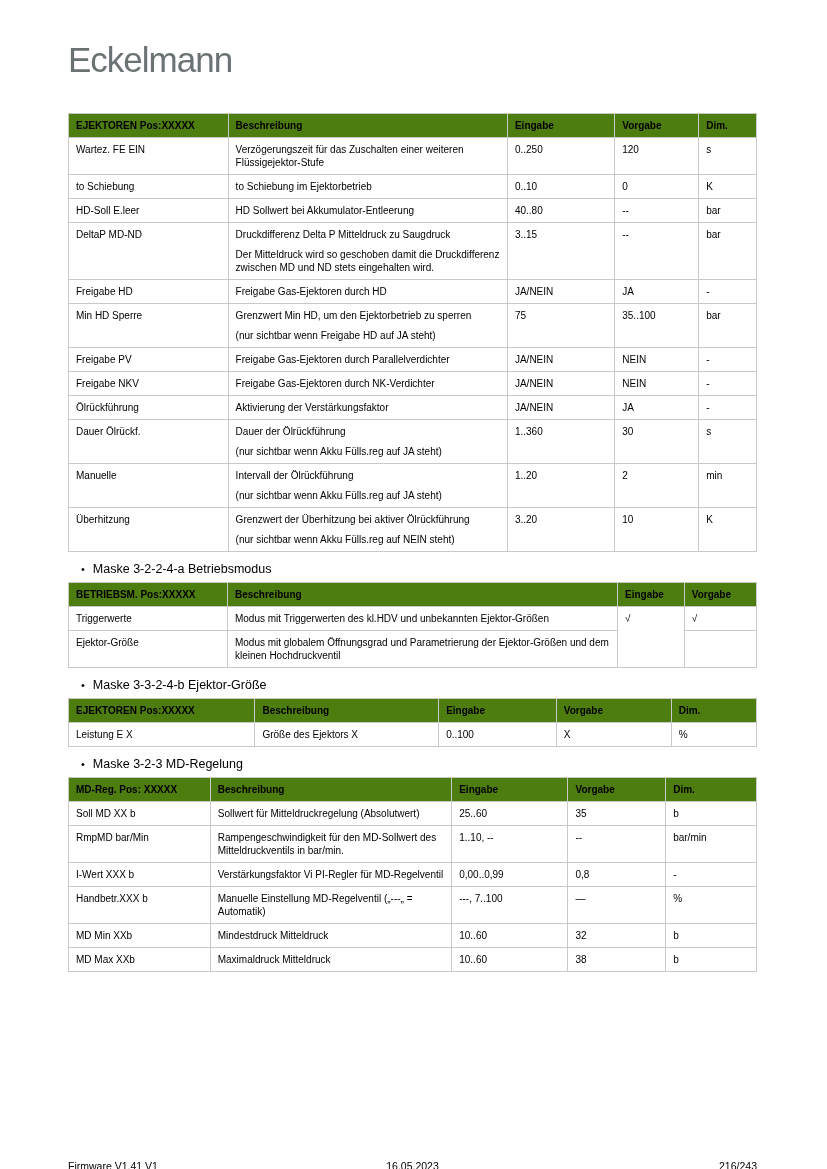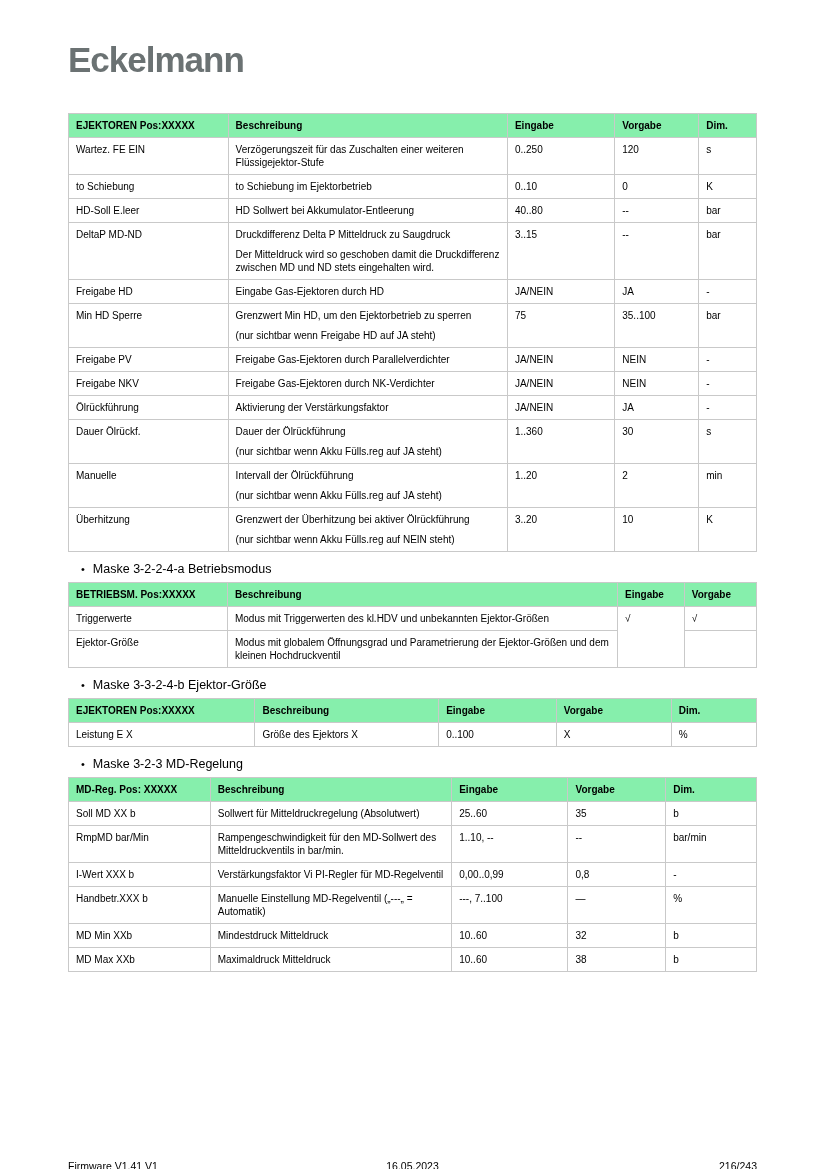--- a/index.html
+++ b/index.html
@@ -11,42 +11,42 @@
     color: #000000;
     position: relative;
     overflow: hidden;
   }
   .page { position: relative; width: 827px; height: 1169px; }
   .content { margin: 0 70px 0 68px; }
 
   .logo {
     margin-top: 42px;
     font-size: 35px;
-    font-weight: bold;
+    font-weight: normal;
     color: #6b7273;
     letter-spacing: -1px;
     line-height: 1;
   }
 
   table.param-table {
     border-collapse: collapse;
     table-layout: fixed;
     width: 689px;
     font-size: 10px;
     line-height: 13px;
   }
   table.param-table th, table.param-table td {
     border: 1px solid #c9c9c9;
     padding: 5px 7px;
     vertical-align: top;
     text-align: left;
     word-wrap: break-word;
   }
   table.param-table th {
-    background: #86efac;
+    background: #4d7c0f;
     font-weight: bold;
     font-size: 10px;
   }
   table.param-table p { margin: 0; }
   table.param-table p + p { margin-top: 7px; }
 
   .tbl-1 { margin-top: 36px; }
 
   .sec-heading {
     margin: 10px 0 5px 13px;
@@ -163,21 +163,21 @@
             </td>
             <td>
               <p>bar</p>
             </td>
           </tr>
           <tr>
             <td>
               <p>Freigabe HD</p>
             </td>
             <td>
-              <p>Eingabe Gas-Ejektoren durch HD</p>
+              <p>Freigabe Gas-Ejektoren durch HD</p>
             </td>
             <td>
               <p>JA/NEIN</p>
             </td>
             <td>
               <p>JA</p>
             </td>
             <td>
               <p>-</p>
             </td>

